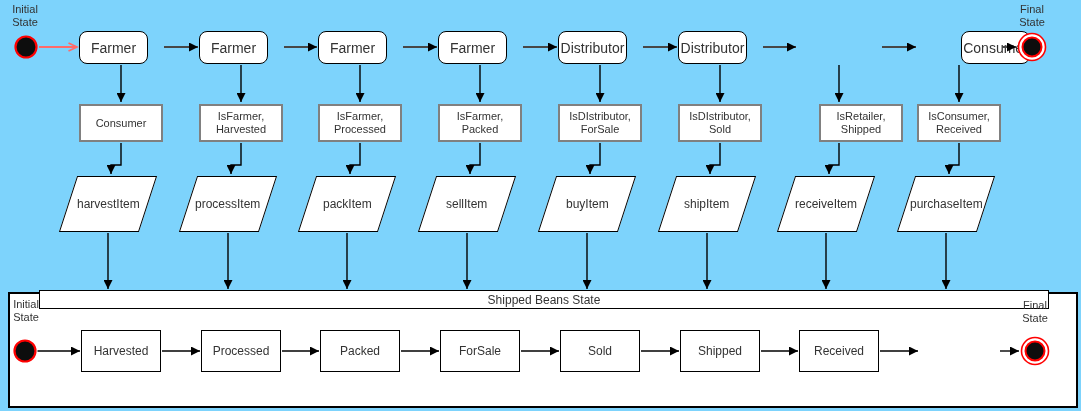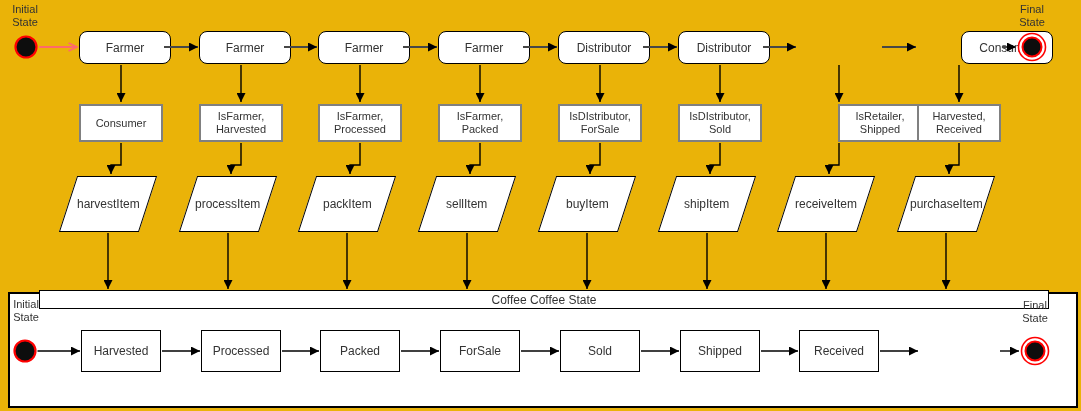--- a/index.html
+++ b/index.html
@@ -4,28 +4,28 @@
 <style>
   :root{
     --accent-red:#ff0000;
     --arrow-red:#ff6a6a;
     --arrow-gray:#474747;
     --border-gray:#808080;
     --ink:#333333;
   }
   *{box-sizing:border-box;margin:0;padding:0;}
   body{background:#ffffff;font-family:"Liberation Sans",sans-serif;color:var(--ink);}
-  .canvas{position:relative;width:1081px;height:411px;background:#eab308;overflow:hidden;}
+  .canvas{position:relative;width:1081px;height:411px;background:#7dd3fc;overflow:hidden;}
 
   
   .actor{
-    position:absolute;top:31px;width:92px;height:33px;
+    position:absolute;top:31px;width:69px;height:33px;
     border:1px solid #000;border-radius:8px;background:#fff;
     display:flex;align-items:center;justify-content:center;
-    font-size:12px;color:var(--ink);z-index:2;
+    font-size:14px;color:var(--ink);z-index:2;
   }
   .cond{
     position:absolute;top:104px;width:84px;height:38px;
     border:2px solid var(--border-gray);background:#fff;
     display:flex;flex-direction:column;align-items:center;justify-content:center;
     font-size:11px;line-height:13px;color:var(--ink);text-align:center;z-index:2;
   }
   .action{
     position:absolute;top:176px;width:80px;height:56px;
     border:1px solid #000;background:#fff;
@@ -102,26 +102,26 @@
       <span>Packed</span>
     </div>
   <div class="cond" style="left:558px">
       <span>IsDIstributor,</span>
       <span>ForSale</span>
     </div>
   <div class="cond" style="left:678px">
       <span>IsDIstributor,</span>
       <span>Sold</span>
     </div>
-  <div class="cond" style="left:838px">
+  <div class="cond" style="left:819px">
       <span>IsRetailer,</span>
       <span>Shipped</span>
     </div>
   <div class="cond" style="left:917px">
-      <span>Harvested,</span>
+      <span>IsConsumer,</span>
       <span>Received</span>
     </div>
 
   <div class="action" style="left:68px">
       <span class="action-label">harvestItem</span>
     </div>
   <div class="action" style="left:188px">
       <span class="action-label">processItem</span>
     </div>
   <div class="action" style="left:307px">
@@ -138,21 +138,21 @@
     </div>
   <div class="action" style="left:786px">
       <span class="action-label">receiveItem</span>
     </div>
   <div class="action" style="left:906px">
       <span class="action-label">purchaseItem</span>
     </div>
 
   <div class="container-box"></div>
   <div class="title-band">
-      <span>Coffee Coffee State</span>
+      <span>Shipped Beans State</span>
     </div>
 
   <div class="marker-label" style="left:6px;top:298px;width:40px;"><span>Initial</span><br><span>State</span></div>
   <div class="marker-label" style="left:1012px;top:299px;width:46px;"><span>Final</span><br><span>State</span></div>
 
   <div class="state" style="left:81px">Harvested</div>
   <div class="state" style="left:201px">Processed</div>
   <div class="state" style="left:320px">Packed</div>
   <div class="state" style="left:440px">ForSale</div>
   <div class="state" style="left:560px">Sold</div>

